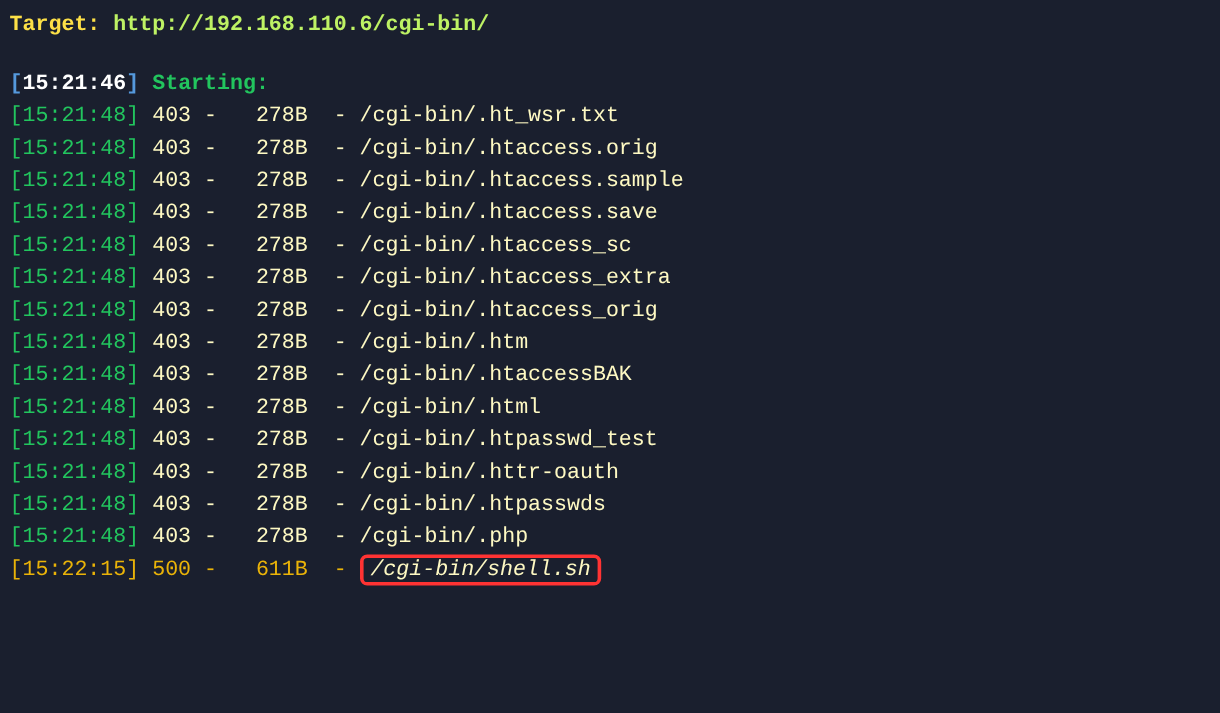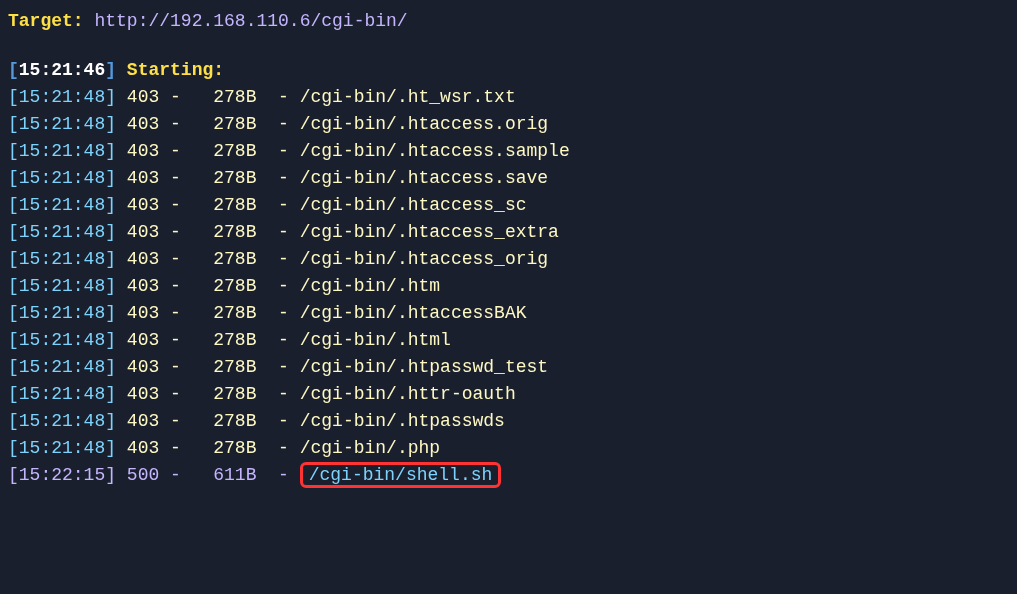--- a/index.html
+++ b/index.html
@@ -19,58 +19,59 @@
       overflow: hidden;
     }
     .target-line {
       margin-bottom: 22px;
     }
     .target-label {
       color: #fde047;
       font-weight: bold;
     }
     .target-url {
-      color: #c4b5fd;
-      font-weight: normal;
+      color: #bef264;
+      font-weight: bold;
     }
     .starting-line {
       margin-bottom: 0px;
     }
     .timestamp-bracket {
       color: #5599dd;
       font-weight: bold;
     }
     .starting-timestamp {
       color: #ffffff;
       font-weight: bold;
     }
     .starting-text {
-      color: #fde047;
+      color: #22c55e;
       font-weight: bold;
     }
     .log-line {
       white-space: pre;
     }
     .log-timestamp {
-      color: #7dd3fc;
+      color: #22c55e;
     }
     .log-content {
       color: #fef9c3;
     }
     .log-500 {
-      color: #c4b5fd;
+      color: #eab308;
     }
     .highlight-box {
       border: 3px solid #ff3333;
       border-radius: 6px;
       padding: 0 6px;
       display: inline;
     }
     .highlight-path {
-      color: #7dd3fc;
+      color: #fef9c3;
+      font-style: italic;
     }
   </style>
 </head>
 <body>
 
 <div class="target-line">
   <span class="target-label">Target: </span><span class="target-url">http://192.168.110.6/cgi-bin/</span>
 </div>
 
 <div class="starting-line">

